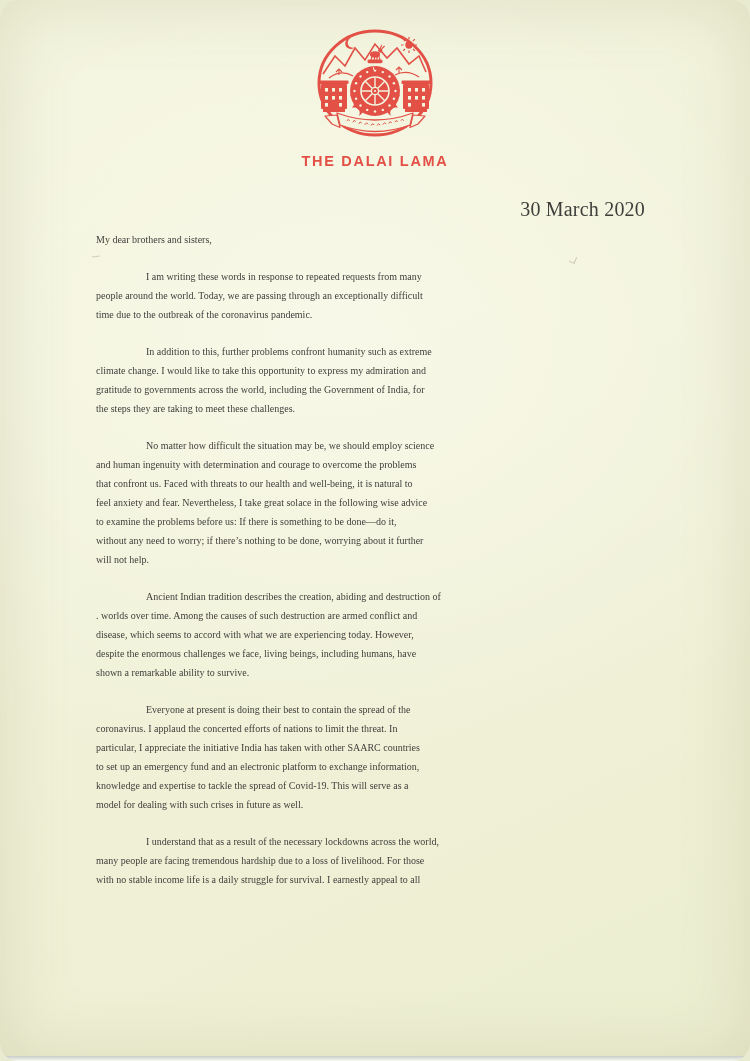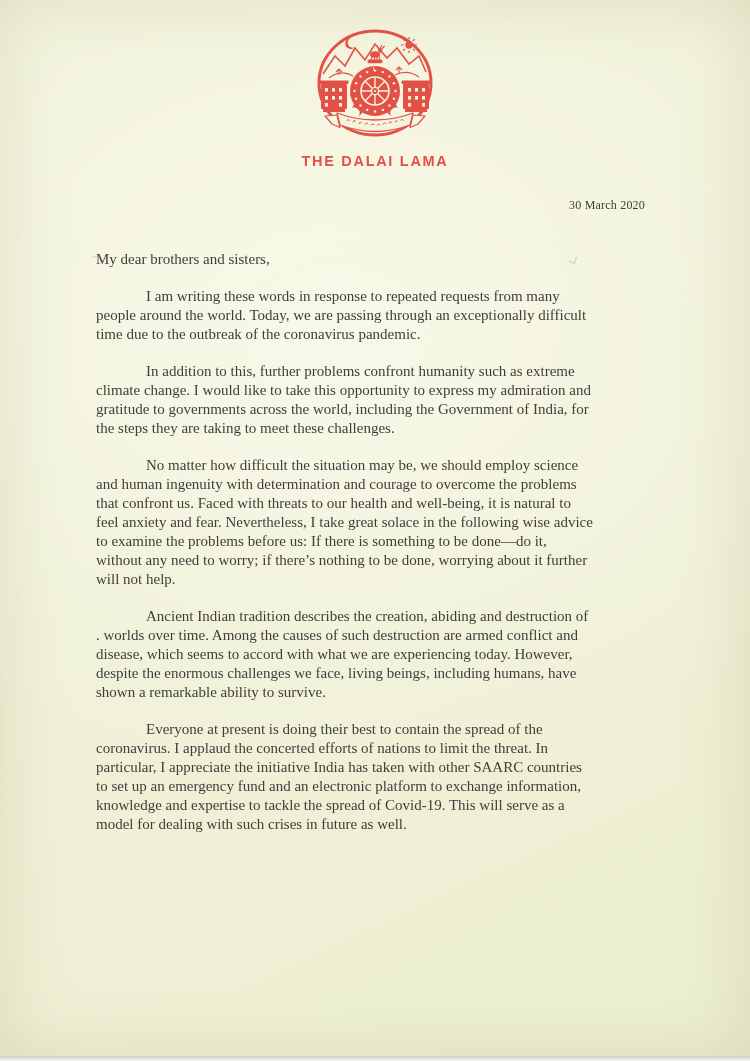--- a/index.html
+++ b/index.html
@@ -6,37 +6,38 @@
   body { width:750px; height:1061px; overflow:hidden; background:#e9ebd0; }
 
   .page {
     position:relative; width:750px; height:1061px; overflow:hidden;
     background:
       radial-gradient(ellipse 820px 640px at 45% 32%, rgba(255,255,248,0.50), rgba(255,255,248,0) 72%),
       linear-gradient(155deg, #f3f4dc 0%, #f0f1d7 52%, #eceed1 100%);
     box-shadow: inset 0 0 70px rgba(140,134,88,0.20);
     font-family:"Liberation Serif", serif;
     color: var(--ink, #3f3e3b);
+    border-radius: 18px;
   }
 
   .letterhead { position:absolute; top:28px; left:0; right:0; text-align:center; }
   .emblem { width:124px; height:112px; color: var(--seal_red, #e25046); display:inline-block; }
   .brand {
     margin-top:9px;
     font-family:"Liberation Sans", sans-serif; font-weight:bold;
     font-size:14.5px; letter-spacing:1.7px;
     color: var(--seal_red, #e25046);
   }
 
   .date {
     position:absolute; top:198px; right:105px;
-    font-size:12px; letter-spacing:0.2px;
+    font-size:20px; letter-spacing:0.2px;
   }
 
-  .body-block { position:absolute; top:250px; left:96px; width:565px; font-size:15px; line-height:19px; }
+  .body-block { position:absolute; top:230px; left:96px; width:565px; font-size:10px; line-height:19px; }
   .salutation { margin:0 0 18px 0; white-space:pre; }
   .para { margin:16px 0 18px 0; white-space:pre; text-indent:50px; }
 
   .ink-speck { position:absolute; pointer-events:none; }
   .speck-a { left:570px; top:256px; width:5px; height:6px;
     border-right:1.5px solid #a5a492; border-bottom:1px solid #b2b19e;
     transform:rotate(24deg); opacity:.55; }
   .speck-b { left:92px; top:256px; width:8px; height:2px;
     border-top:1.5px solid #b1b09d; transform:rotate(-7deg); opacity:.55; }
 
@@ -174,19 +175,22 @@
 . worlds over time. Among the causes of such destruction are armed conflict and
 disease, which seems to accord with what we are experiencing today. However,
 despite the enormous challenges we face, living beings, including humans, have
 shown a remarkable ability to survive.</p>
     <p class="para">Everyone at present is doing their best to contain the spread of the
 coronavirus. I applaud the concerted efforts of nations to limit the threat. In
 particular, I appreciate the initiative India has taken with other SAARC countries
 to set up an emergency fund and an electronic platform to exchange information,
 knowledge and expertise to tackle the spread of Covid-19. This will serve as a
 model for dealing with such crises in future as well.</p>
+    <p class="para">I understand that as a result of the necessary lockdowns across the world,
+many people are facing tremendous hardship due to a loss of livelihood. For those
+with no stable income life is a daily struggle for survival. I earnestly appeal to all</p>
   </main>
 
   <div class="ink-speck speck-a"></div>
   <div class="ink-speck speck-b"></div>
   <div class="scan-edge"></div>
 
 </div>
 
 </body></html>

